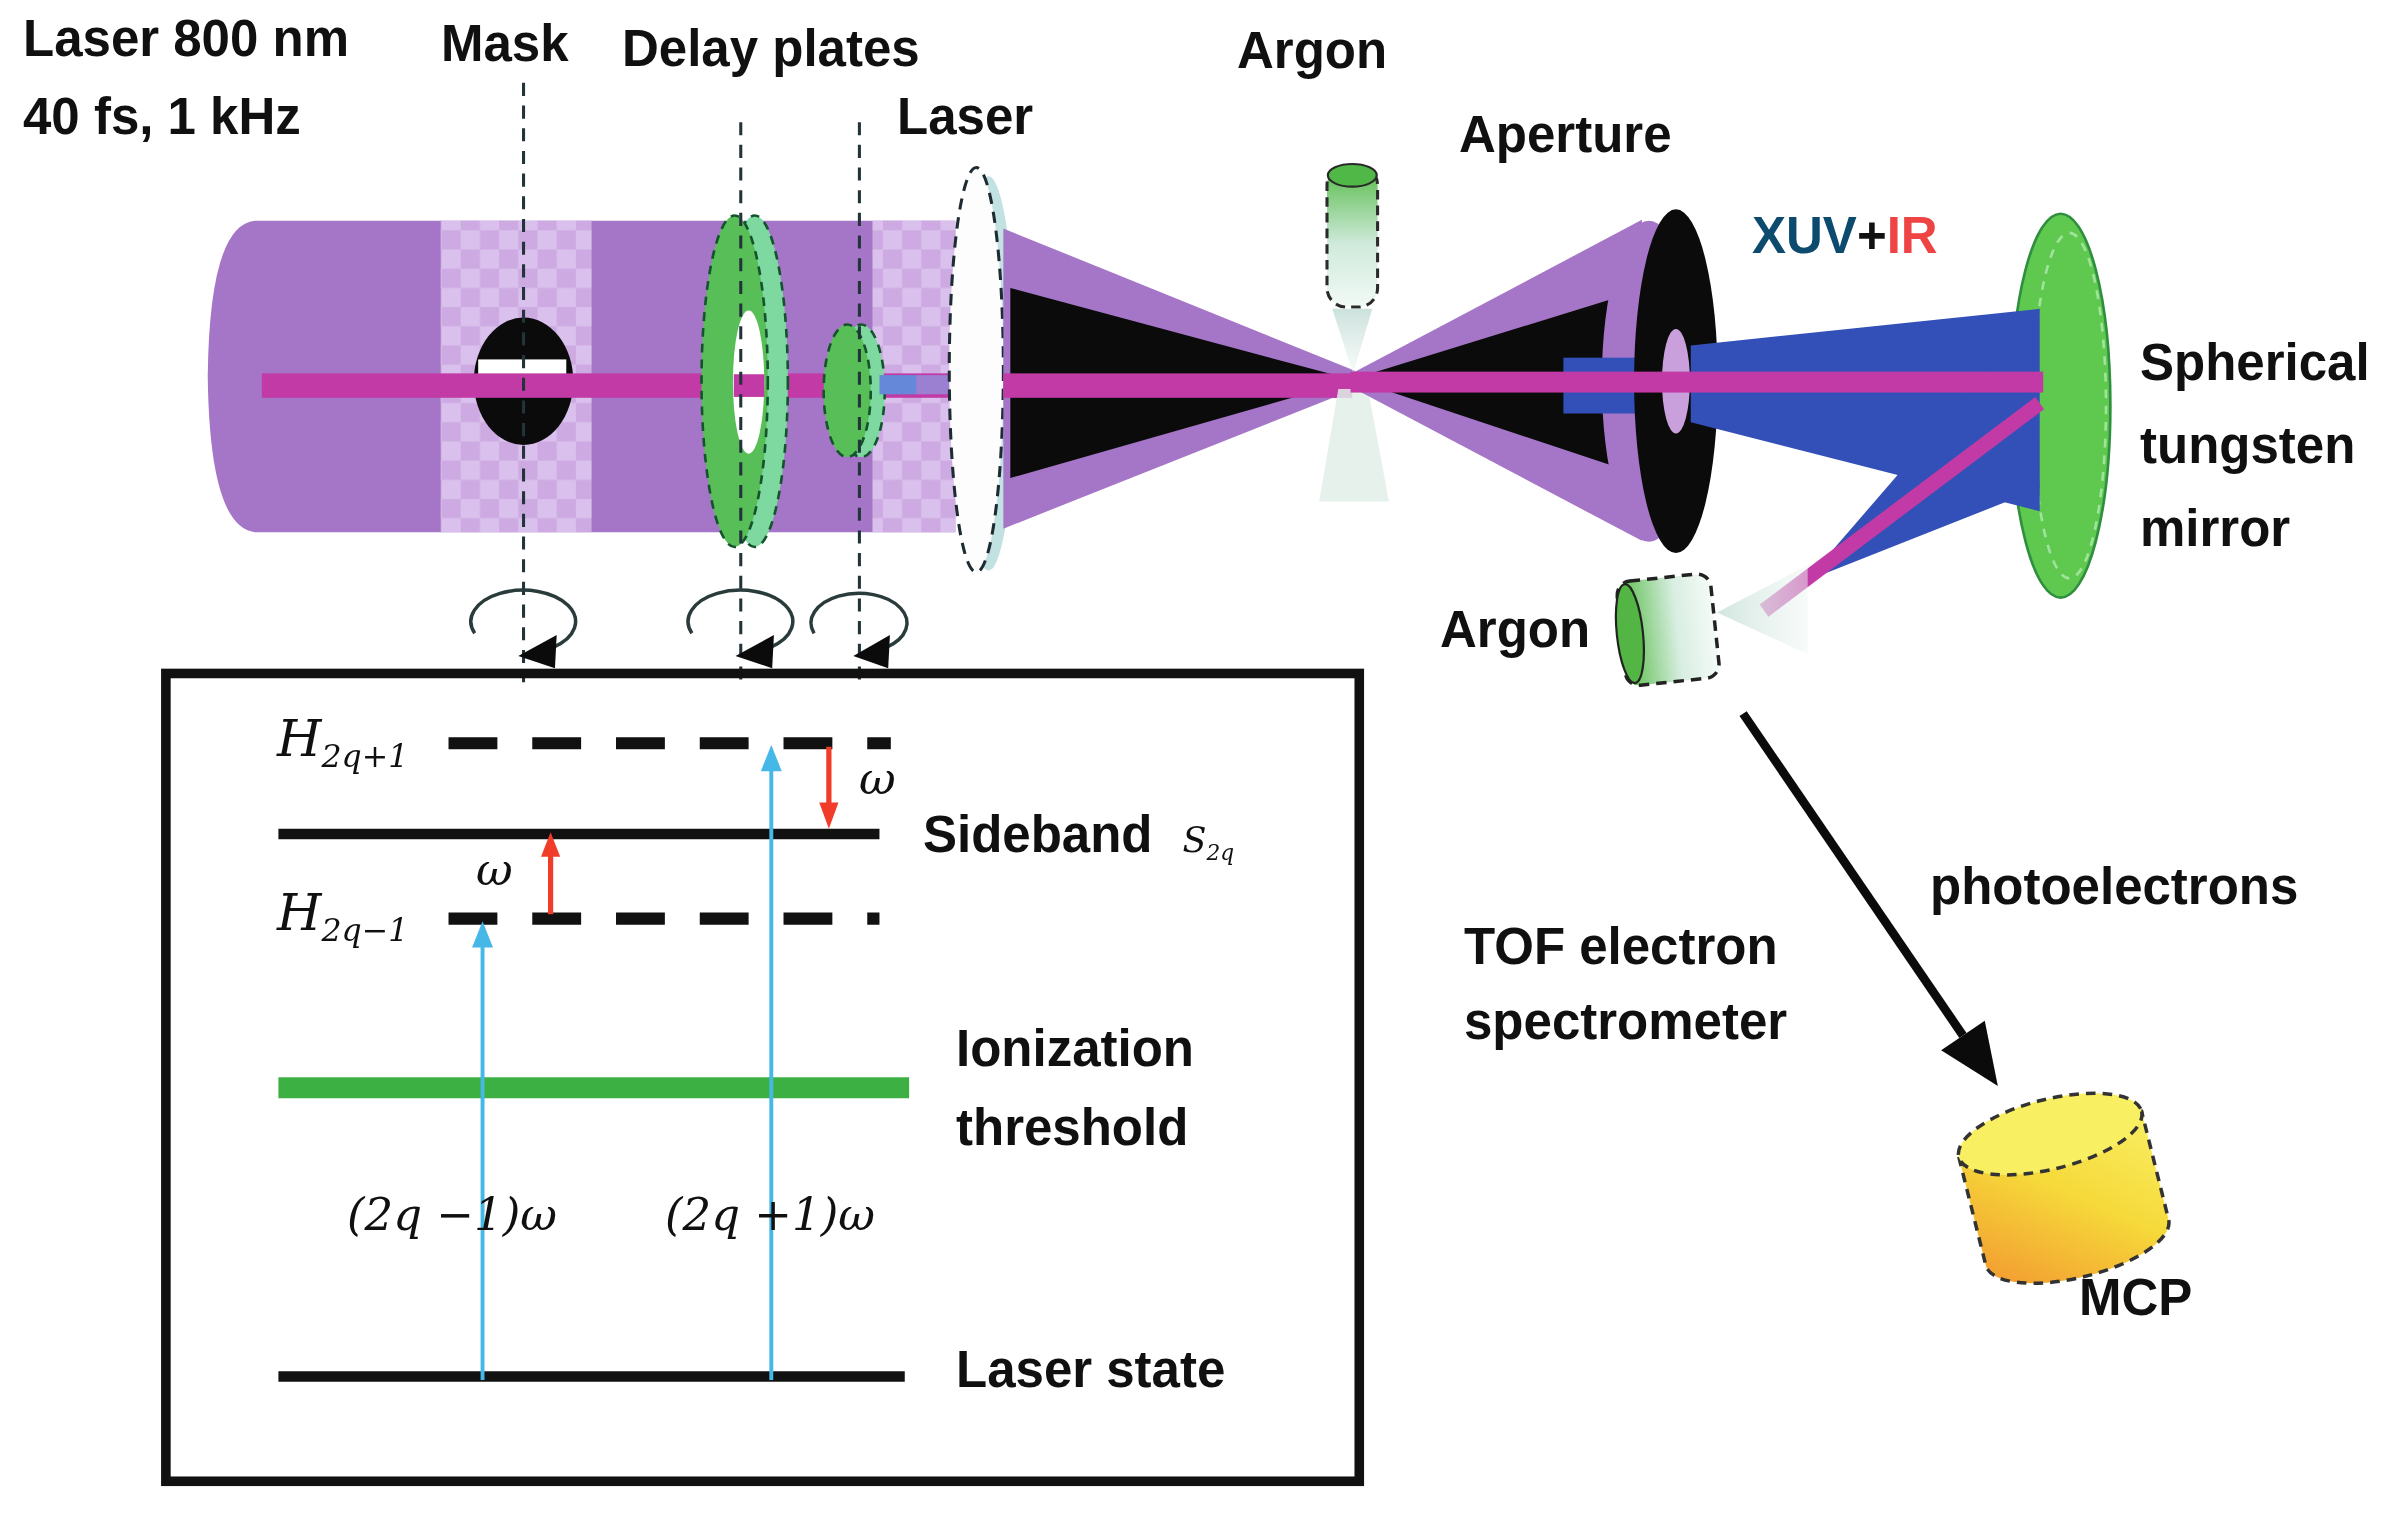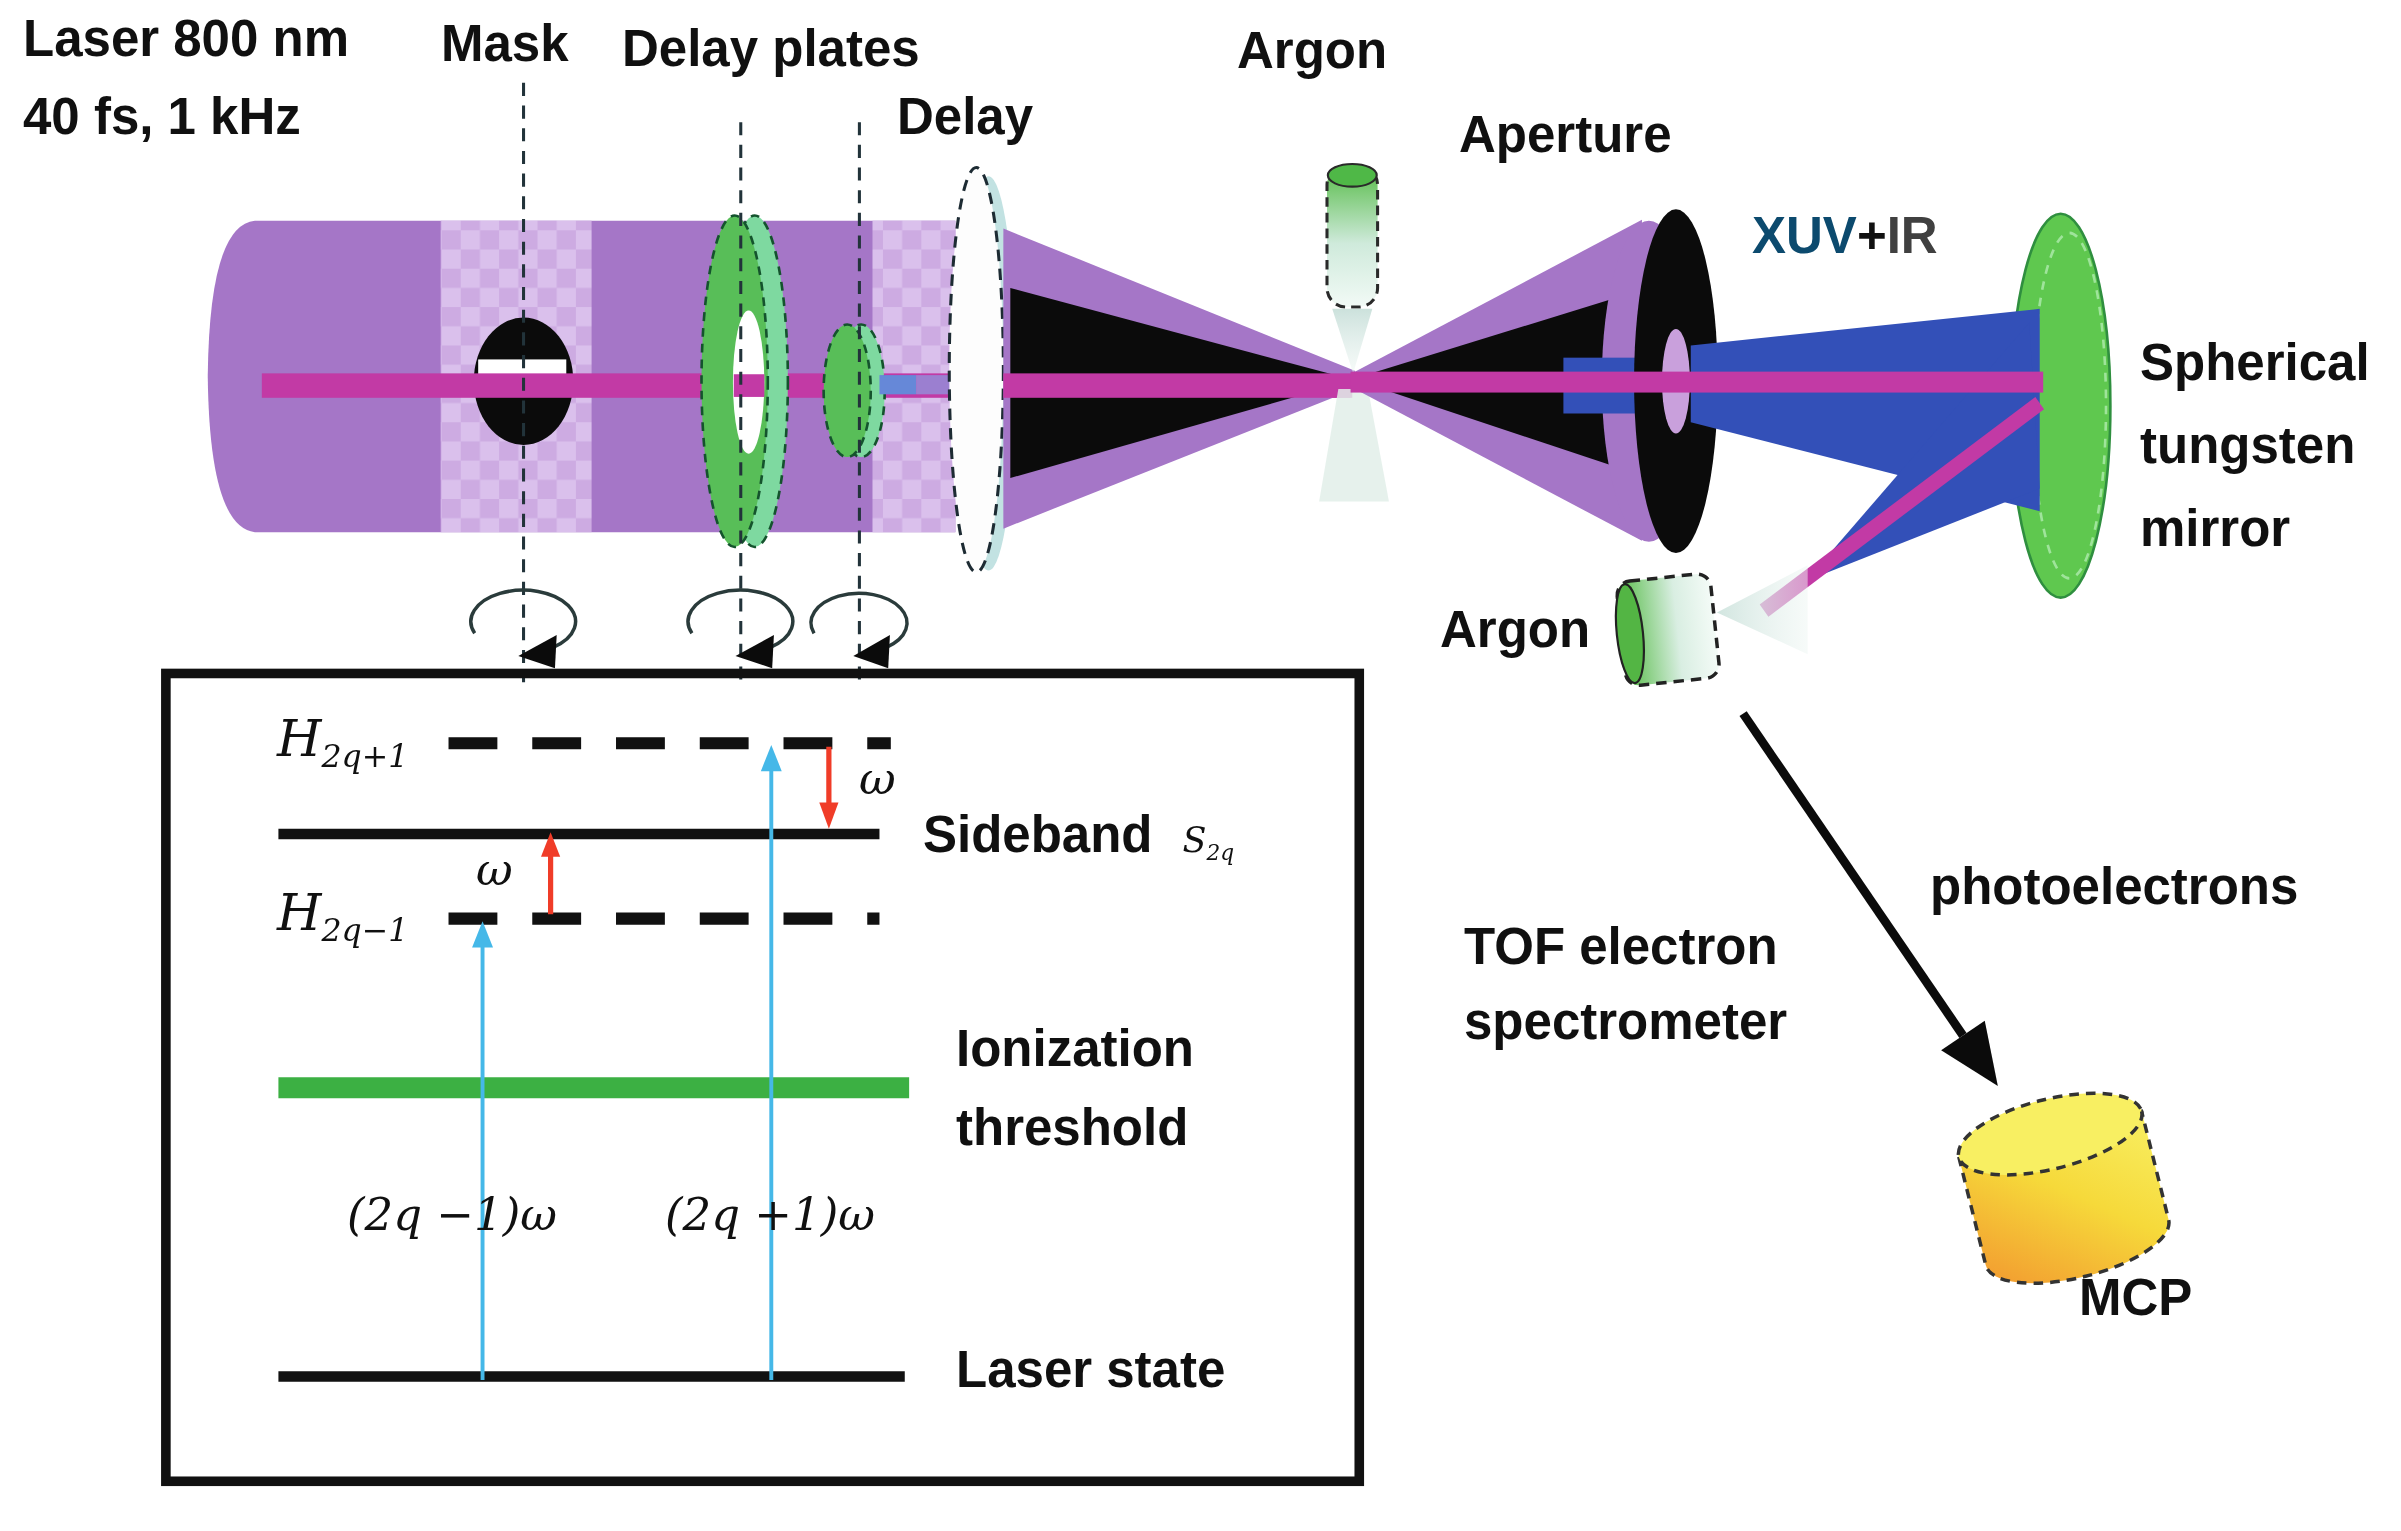--- a/index.html
+++ b/index.html
@@ -5,21 +5,21 @@
   html,body{margin:0;padding:0;background:#ffffff;}
   .stage{position:relative;width:2401px;height:1531px;background:#ffffff;overflow:hidden;
          font-family:"Liberation Sans",sans-serif;}
   svg{position:absolute;left:0;top:0;}
   .label{position:absolute;color:#101010;font-size:51px;font-weight:600;white-space:nowrap;
          font-family:"Liberation Sans",sans-serif;}
   .math{font-family:"DejaVu Serif",serif;font-style:italic;font-weight:400;}
   .math sub{font-size:62%;font-style:italic;}
   .mirror-label div{line-height:83px;}
   .tof-label div{line-height:75px;}
-  .xuv{color:#0c4a6e;} .plus{color:#111111;} .ir{color:#404040;}
+  .xuv{color:#0c4a6e;} .plus{color:#111111;} .ir{color:#ef4444;}
   .eq-sans{font-family:"Liberation Sans",sans-serif;font-style:normal;font-weight:600;}
 </style>
 </head>
 <body>
 
 <div class="stage">
 
 <svg width="2401" height="1531" viewBox="0 0 2752 1755">
   <defs>
     <pattern id="checker" width="44" height="44" patternUnits="userSpaceOnUse">
@@ -170,21 +170,21 @@
   <g>
     <line x1="950" y1="856" x2="950" y2="922" stroke="#f03c28" stroke-width="6"></line>
     <polygon points="950,950 939,920 961,920" fill="#f03c28"></polygon>
   </g>
 </svg>
 
 <div class="label" style="left:23px;top:8.7px;">Laser 800 nm</div>
 <div class="label" style="left:23px;top:87px;">40 fs, 1 kHz</div>
 <div class="label" style="left:441px;top:14px;">Mask</div>
 <div class="label" style="left:622px;top:19px;">Delay plates</div>
-<div class="label" style="left:897px;top:87px;">Delay</div>
+<div class="label" style="left:897px;top:87px;">Laser</div>
 <div class="label" style="left:1237px;top:21px;">Argon</div>
 <div class="label" style="left:1459px;top:105px;">Aperture</div>
 
 <div class="label" style="left:1752px;top:206px;">
   <span class="xuv">XUV</span><span class="plus">+</span><span class="ir">IR</span>
 </div>
 
 <div class="label mirror-label" style="left:2140px;top:321px;">
   <div>Spherical</div>
   <div>tungsten</div>

